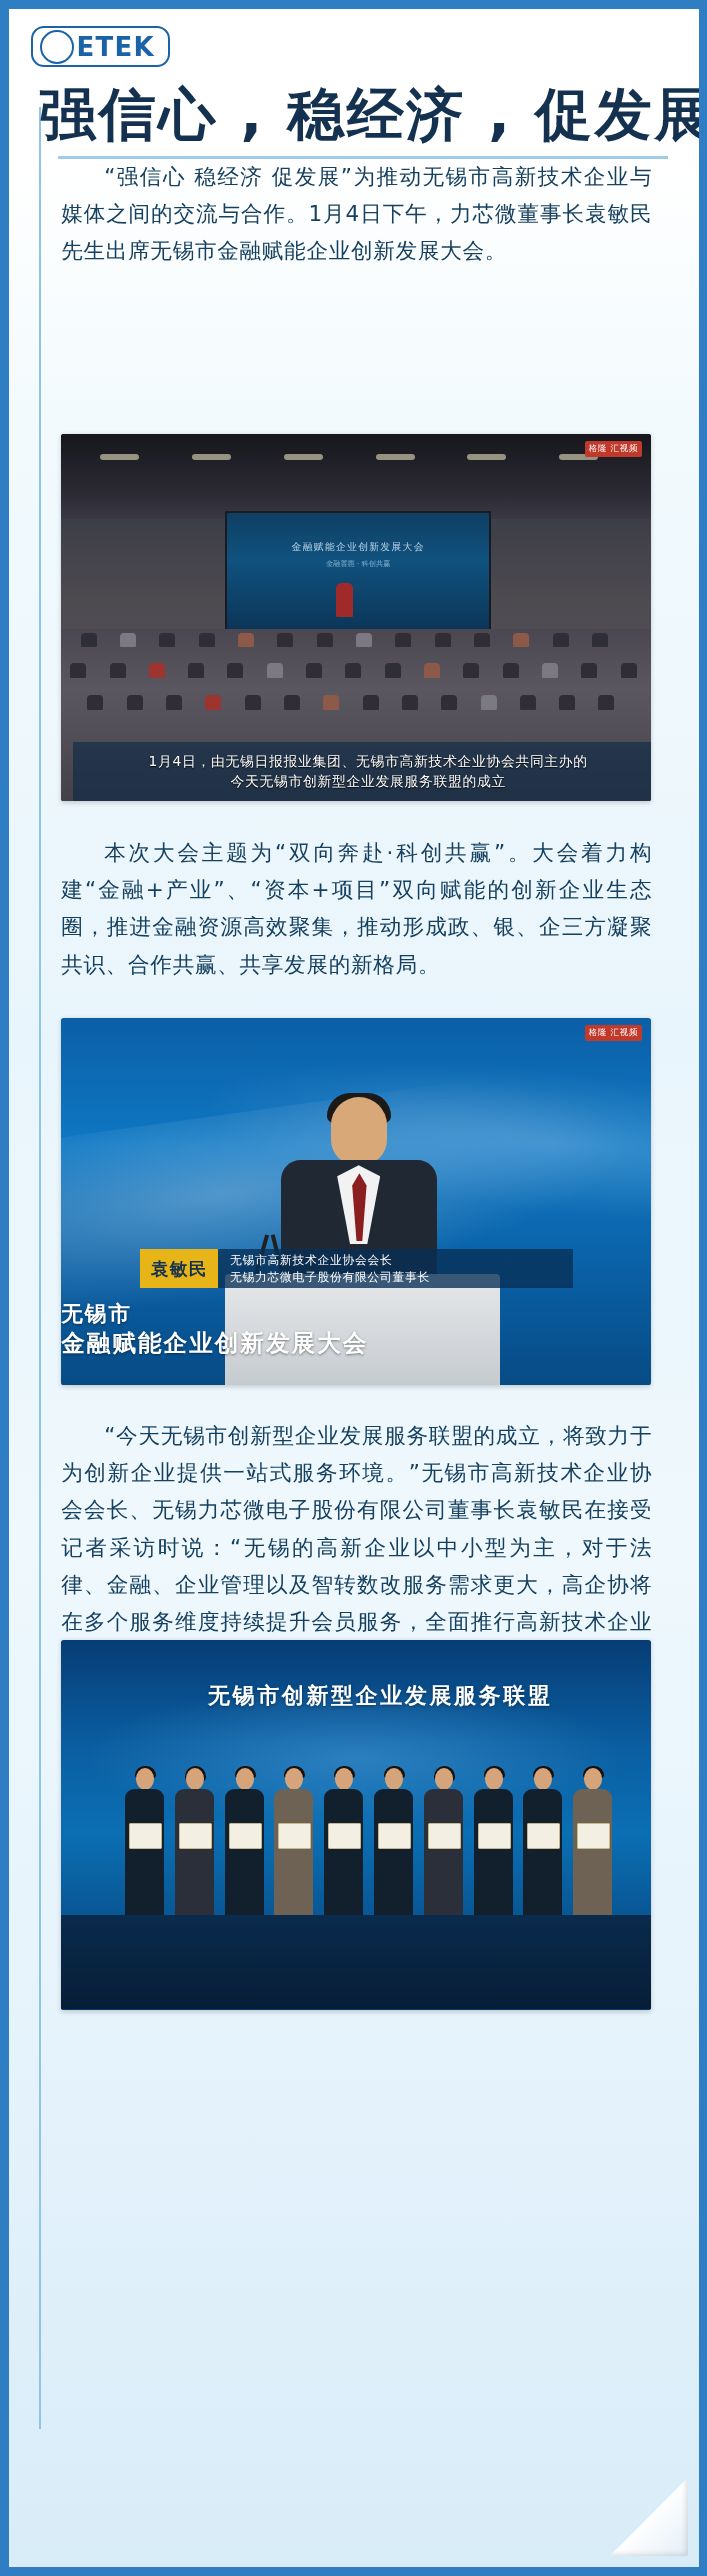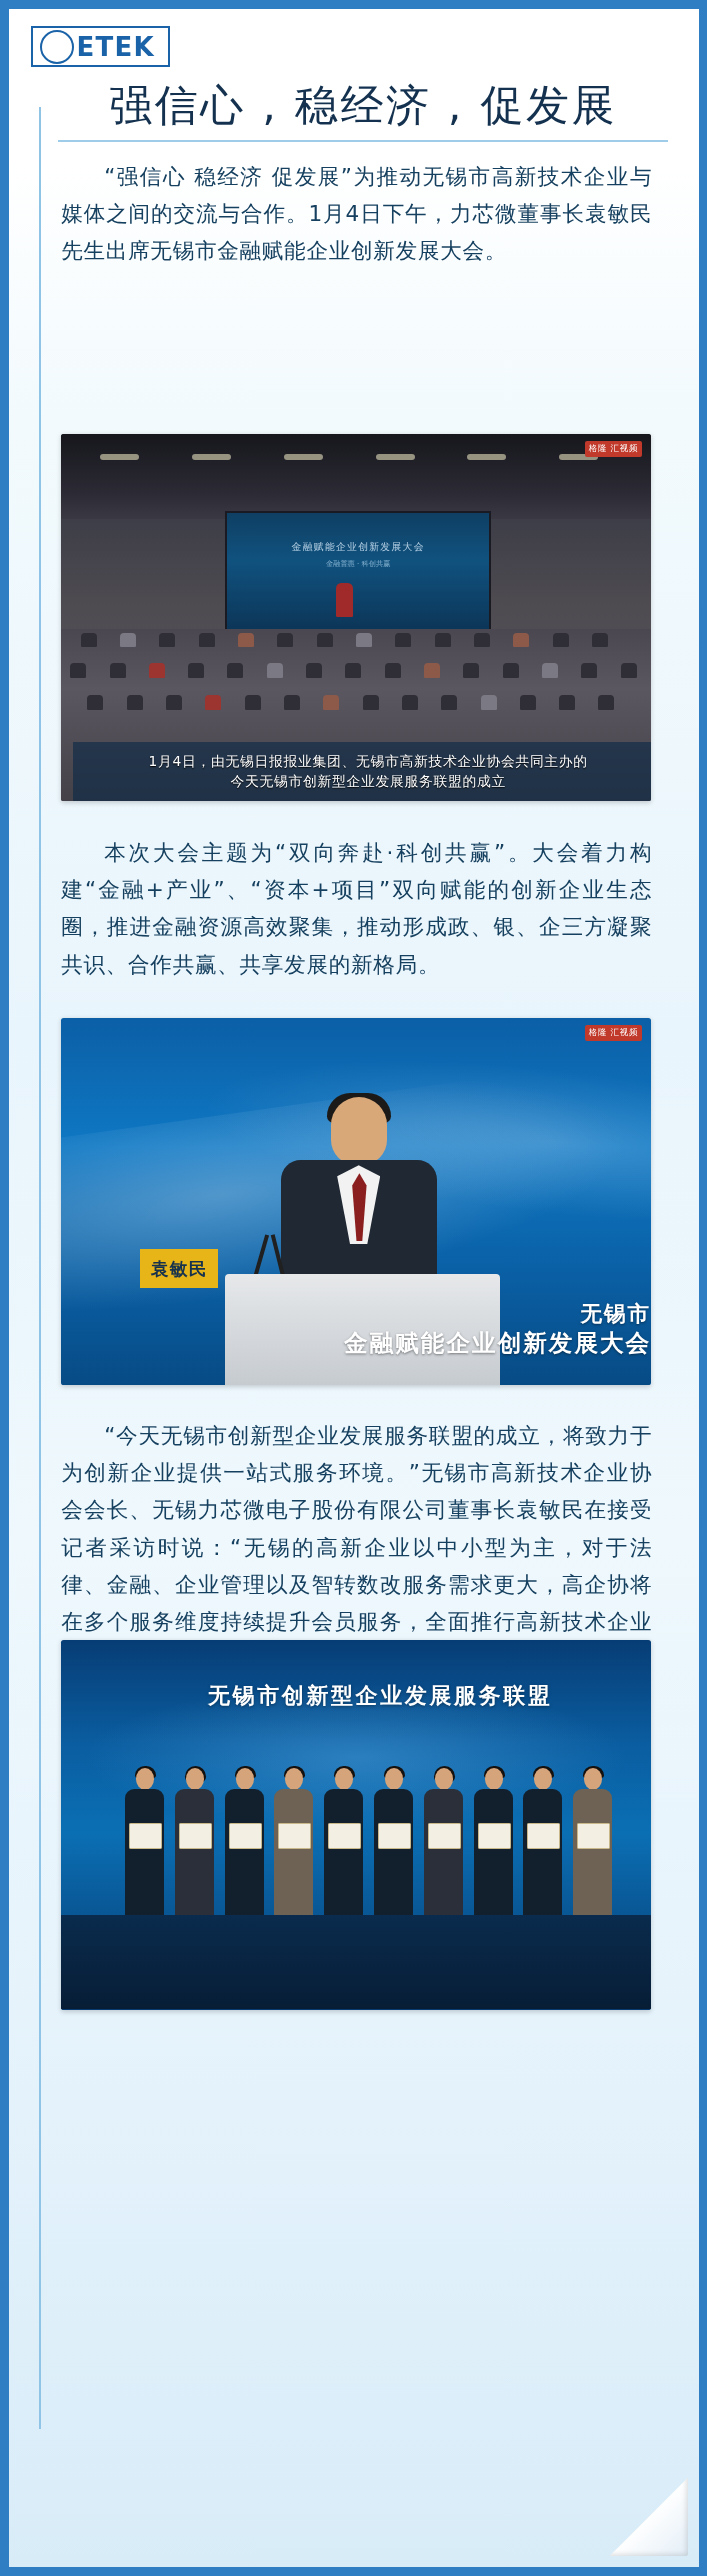--- a/index.html
+++ b/index.html
@@ -54,21 +54,21 @@
     position: absolute;
     left: 22px;
     top: 17px;
     width: 151px;
     height: 49px;
   }
   .logo-box {
     width: 139px;
     height: 41px;
     border: 2px solid #1b63a8;
-    border-radius: 0;
+    border-radius: 13px;
     box-sizing: border-box;
     display: flex;
     align-items: center;
     padding-left: 6.6px;
   }
   .logo-ellipse {
     width: 30px;
     height: 30px;
     border: 2.6px solid #1b63a8;
     border-radius: 50%;
@@ -86,22 +86,22 @@
   }
   .title-block {
     position: absolute;
     left: 30px;
     top: 71px;
     width: 648px;
     text-align: center;
   }
   .main-title {
     font-family: "DejaVu Sans", "Liberation Sans", sans-serif;
-    font-weight: normal;
-    font-size: 43px;
+    font-weight: bold;
+    font-size: 57px;
     color: #14324f;
     letter-spacing: 2.6px;
     line-height: 1.2;
     white-space: nowrap;
   }
   .title-underline {
     margin: 7.9px auto 0 auto;
     width: 610px;
     height: 2.6px;
     background: #9fcde9;
@@ -244,21 +244,21 @@
   .namebar .nm {
     background:#e8b519; color:#17324d; font-weight:bold; font-size:17.7px;
     display:flex; align-items:center; padding:0 10.5px; letter-spacing:1.3px;
   }
   .namebar .info {
     background: rgba(8,47,86,0.78); flex:1; color:#fff;
     display:flex; flex-direction:column; justify-content:center; padding-left:11.8px;
   }
   .namebar .info div { font-size:11.8px; line-height:1.4; letter-spacing:0.7px; }
   .fig2-title {
-    position:absolute; left:0; top:282px; width:100%; text-align:right;
+    position:absolute; left:0; top:282px; width:100%; text-align:left;
   }
   .fig2-title div {
     color:#ffffff; font-weight:bold; letter-spacing:2px; text-shadow:0 1.3px 2.6px rgba(0,0,0,.45);
   }
   .fig2-title .l1 { font-size:21.6px; line-height:1.3; }
   .fig2-title .l2 { font-size:23.6px; line-height:1.35; }
 
   
   .fig3 {
     top: 1631px;
@@ -422,20 +422,24 @@
           <div class="shirt"></div>
           <div class="tie"></div>
         </div>
         <div class="mic"></div>
         <div class="mic2"></div>
         <div class="podium"></div>
         <div class="badge-tl">格隆
 汇视频</div>
         <div class="namebar">
           <div class="nm">袁敏民</div>
+          <div class="info">
+            <div>无锡市高新技术企业协会会长</div>
+            <div>无锡力芯微电子股份有限公司董事长</div>
+          </div>
         </div>
         <div class="fig2-title">
           <div class="l1">无锡市</div>
           <div class="l2">金融赋能企业创新发展大会</div>
         </div>
       </div>
 
       <div class="para" style="top:1408px;">“今天无锡市创新型企业发展服务联盟的成立，将致力于为创新企业提供一站式服务环境。”无锡市高新技术企业协会会长、无锡力芯微电子股份有限公司董事长袁敏民在接受记者采访时说：“无锡的高新企业以中小型为主，对于法律、金融、企业管理以及智转数改服务需求更大，高企协将在多个服务维度持续提升会员服务，全面推行高新技术企业提质增量工程。”</div>
 
       <div class="figure fig3">

